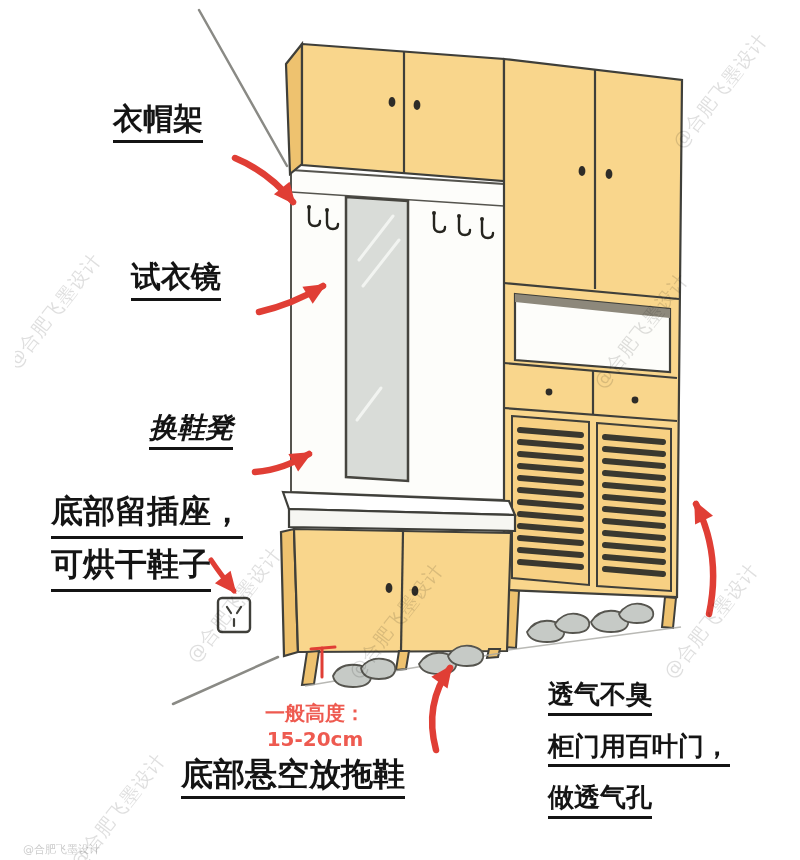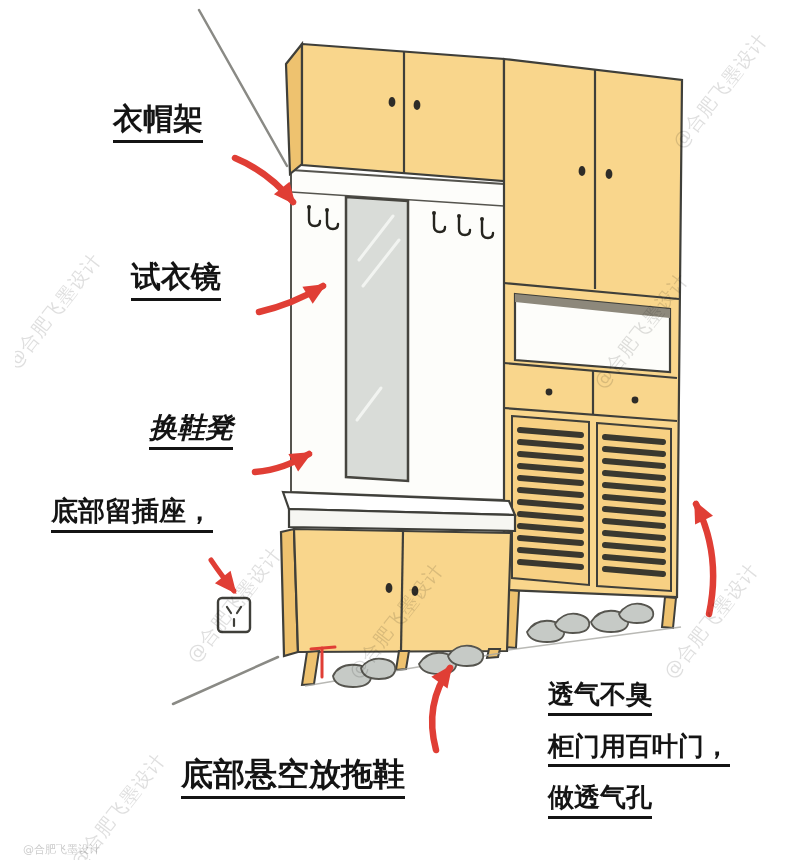--- a/index.html
+++ b/index.html
@@ -5,21 +5,21 @@
   html,body{margin:0;padding:0;background:#ffffff;}
   #canvas{
     position:relative;width:800px;height:860px;background:#ffffff;
     overflow:hidden;font-family:"DejaVu Sans",sans-serif;margin-left:15px;
   }
   #illustration{position:absolute;left:0;top:0;}
   .label{position:absolute;font-weight:700;color:#141414;white-space:nowrap;line-height:1.25;}
   .uline{display:inline-block;border-bottom:3px solid #141414;padding-bottom:2px;}
   .lbl-30{font-size:30px;}
   .lbl-28{font-size:28px;}
-  .lbl-25{font-size:27px;}
+  .lbl-25{font-size:32px;font-family:Liberation Mono, monospace;}
   .lbl-32{font-size:32px;}
   .lbl-26{font-size:26px;}
   .block-line{margin-bottom:14px;}
   .height-note{
     position:absolute;left:240px;top:700px;width:120px;text-align:center;
     color:#ee5a50;font-weight:700;font-size:20px;line-height:1.3;
   }
   .wm{
     position:absolute;color:rgba(0,0,0,0.13);font-size:19px;letter-spacing:1px;
     white-space:nowrap;transform:rotate(-52deg);transform-origin:left top;
@@ -195,22 +195,29 @@
   </div>
 
   <div class="label lbl-28" style="left:134px;top:410px;font-style:italic;">
     <span class="uline">换鞋凳</span>
   </div>
 
   <div class="label lbl-25" style="left:36px;top:494px;">
     <div class="block-line" style="margin-bottom:8px;">
       <span class="uline">底部留插座，</span>
     </div>
-  </div>
-
+    <div>
+      <span class="uline">可烘干鞋子</span>
+    </div>
+  </div>
+
+  <div class="height-note">
+    <div>一般高度：</div>
+    <div>15-20cm</div>
+  </div>
 
   <div class="label lbl-32" style="left:166px;top:754px;text-align:right;">
     <span class="uline">底部悬空放拖鞋</span>
   </div>
 
   <div class="label lbl-26" style="left:533px;top:678px;">
     <div class="block-line">
       <span class="uline">透气不臭</span>
     </div>
     <div class="block-line">

